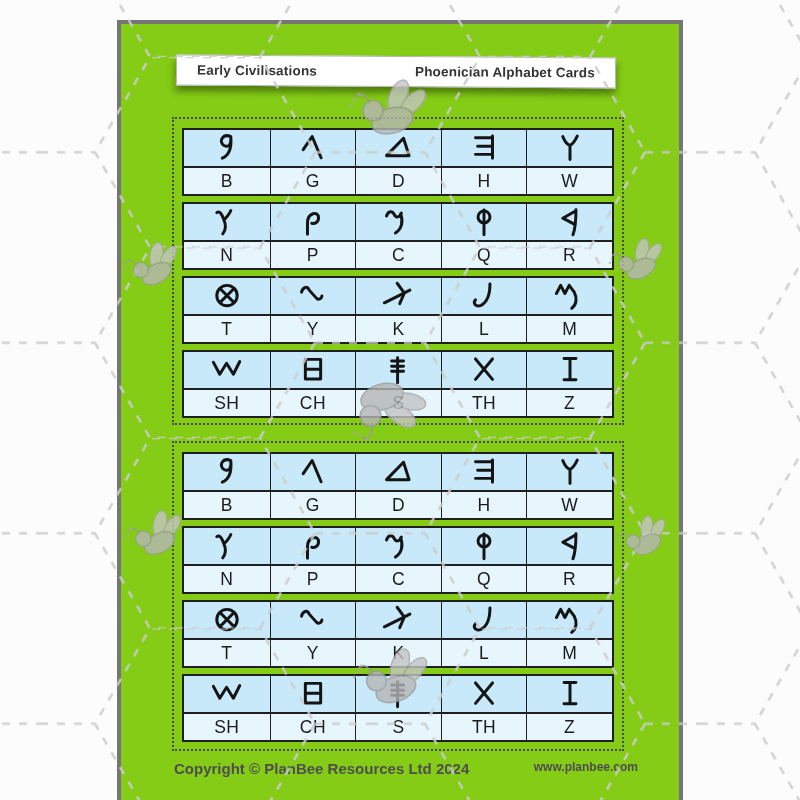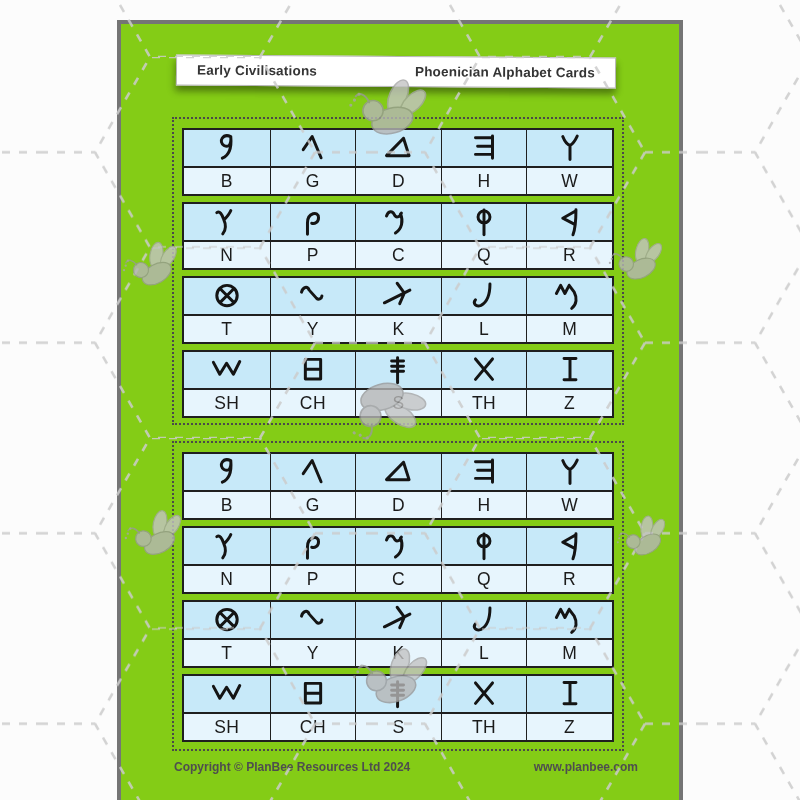--- a/index.html
+++ b/index.html
@@ -38,21 +38,21 @@
   .row.let{height:26px;background:#e7f5fd;border-top:2px solid #1f1f1f;}
   .cell{
     display:flex;align-items:center;justify-content:center;
     border-left:1.5px solid #1f1f1f;overflow:visible;
   }
   .cell:first-child{border-left:none;}
   .row.let .cell{font-size:17.5px;color:#1b1b1b;letter-spacing:.5px;}
   .glyph{width:70px;height:34px;}
   .gstroke{stroke:#141414;stroke-width:7;fill:none;stroke-linecap:round;stroke-linejoin:round;}
   
-  .footer-copy{position:absolute;left:53px;top:736px;font-size:12px;font-weight:bold;color:#4e4e4e;z-index:5;}
+  .footer-copy{position:absolute;left:53px;top:736px;font-size:15px;font-weight:bold;color:#4e4e4e;z-index:5;}
   .footer-site{position:absolute;right:41px;top:736px;font-size:12px;font-weight:bold;color:#4e4e4e;z-index:5;}
   
   .hex-overlay{position:absolute;left:0;top:0;z-index:40;pointer-events:none;opacity:.85;}
   
   .bee{position:absolute;z-index:50;opacity:.8;pointer-events:none;}
   .bb{fill:#b6b6b6;stroke:#999999;stroke-width:2;}
   .bw{fill:#c4c4c4;stroke:#a6a6a6;stroke-width:2;}
   .ba{stroke:#999999;stroke-width:2.5;fill:none;stroke-linecap:round;}
   .bd{fill:#a6a6a6;}
   .hidden-defs{position:absolute;width:0;height:0;overflow:hidden;}

